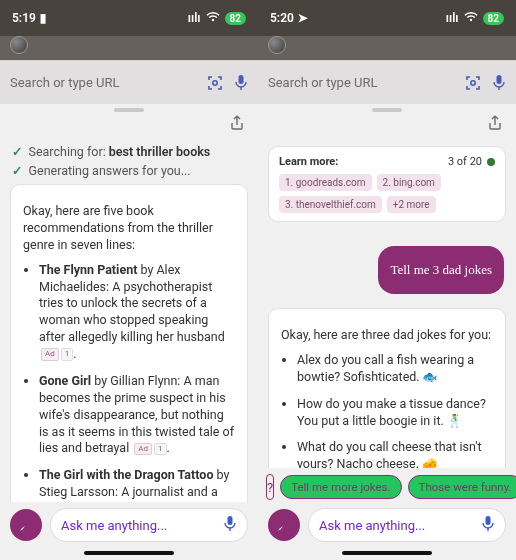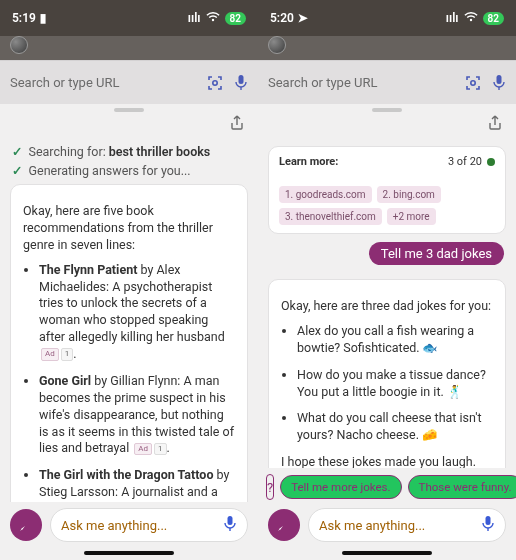--- a/index.html
+++ b/index.html
@@ -24,33 +24,33 @@
   .status-line { display:flex; align-items:center; gap:6px; color:#555; margin:4px 2px; }
   .check { color:#2e8b57; font-weight:700; }
   .status-line .bold { font-weight:600; color:#333; }
   .card { background:#fff; border:1px solid #e2e1e2; border-radius:10px; padding:18px 12px; margin-top:6px; color:#333; }
   .card p { margin-bottom:8px; line-height:1.35; }
   .card ul { padding-left:16px; }
   .card li { margin-bottom:10px; line-height:1.35; }
   .book-title { font-weight:700; }
   .ad-badge { display:inline-block; font-size:8px; border:1px solid #e0c9d6; background:#f7eef3; color:#985e80; border-radius:2px; padding:0 3px; margin-left:2px; vertical-align:middle;}
   .ref-badge { display:inline-block; font-size:8px; border:1px solid #ddd; background:#f6f6f6; color:#666; border-radius:2px; padding:0 3px; margin-left:2px; vertical-align:middle;}
-  .learn-row { display:flex; align-items:center; justify-content:space-between; font-size:11px; margin-bottom:18px; }
+  .learn-row { display:flex; align-items:center; justify-content:space-between; font-size:11px; margin-bottom:6px; }
   .learn-row .label { font-weight:700; color:#333;}
   .dot { width:8px; height:8px; border-radius:50%; background:#2e7d32; display:inline-block; margin-left:5px; vertical-align:middle;}
   .chips { display:flex; flex-wrap:wrap; gap:5px; }
   .chip-src { background:#f2e2ec; color:#7a4f6a; font-size:10px; border-radius:4px; padding:3px 6px; }
-  .user-msg { align-self:flex-end; background:#8c2d73; color:#fff; border-radius:16px; padding:4px 12px; font-size:13px; margin:8px 2px 8px auto; display:inline-block; float:right;}
+  .user-msg { align-self:flex-end; background:#8c2d73; color:#fff; border-radius:16px; padding:16px 12px; font-size:13px; margin:24px 2px 8px auto; display:inline-block; float:right;font-family:Liberation Serif, serif;}
   .clear { clear:both; }
   .suggest-row { display:flex; gap:6px; padding:6px 8px 2px 8px; align-items:center; }
   .q-btn { width:26px; height:26px; border:1px solid #8c2d73; border-radius:13px; display:flex; align-items:center; justify-content:center; color:#8c2d73; font-size:13px;}
   .suggest-chip { border:1px solid #8c2d73; color:#8c2d73; background:#22c55e; border-radius:14px; padding:4px 10px; font-size:11.5px; white-space:nowrap;}
   .composer { display:flex; align-items:center; gap:8px; padding:6px 10px 6px 10px; }
   .broom { width:32px; height:32px; border-radius:50%; background:#8c2d73; display:flex; align-items:center; justify-content:center; color:#fff;}
-  .input-pill { flex:1; height:34px; background:#fff; border:1px solid #ddd; border-radius:18px; display:flex; align-items:center; padding:0 10px; color:#a16207; font-size:13px;}
+  .input-pill { flex:1; height:34px; background:#fff; border:1px solid #ddd; border-radius:18px; display:flex; align-items:center; padding:0 10px; color:#6d28d9; font-size:13px;}
   .input-pill .ph { flex:1; }
   .home-ind { display:flex; justify-content:center; padding:3px 0 5px 0;}
   .home-bar { width:90px; height:4px; background:#111; border-radius:2px;}
 </style>
 </head>
 <body>
 
 <div class="screen">
   <div class="status-bar">
     <div class="status-left">

